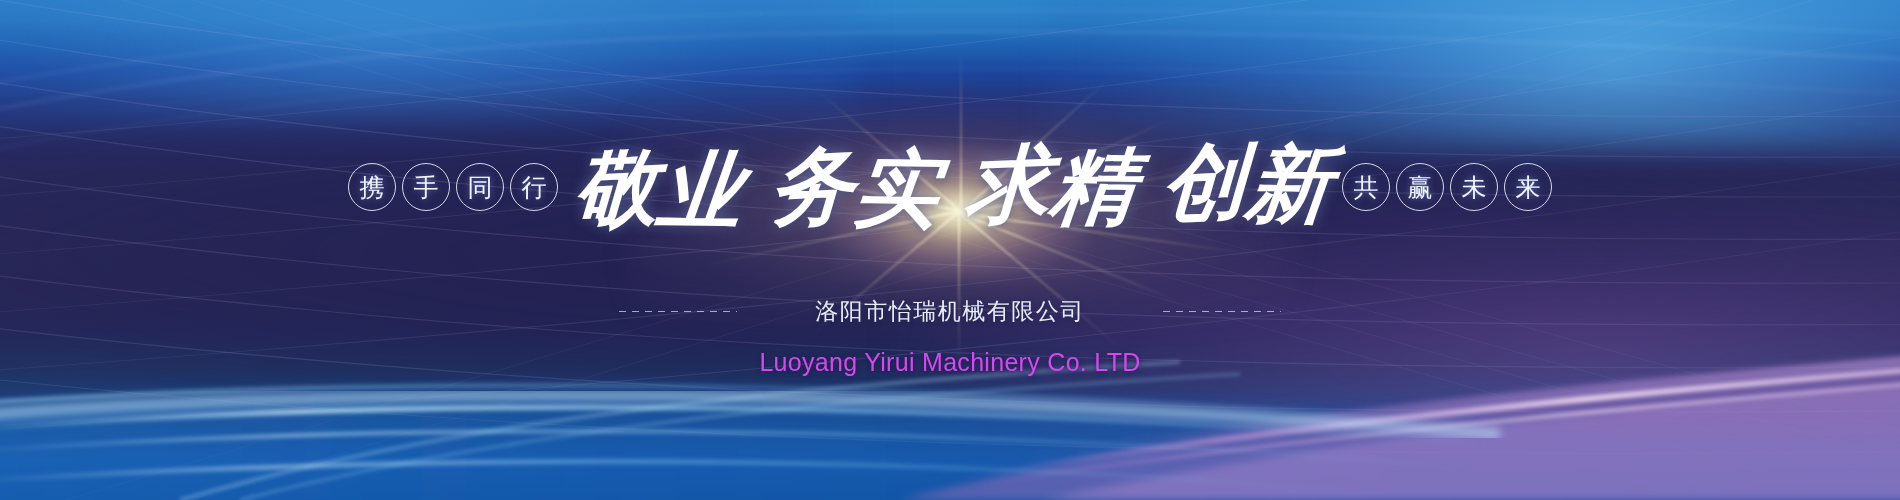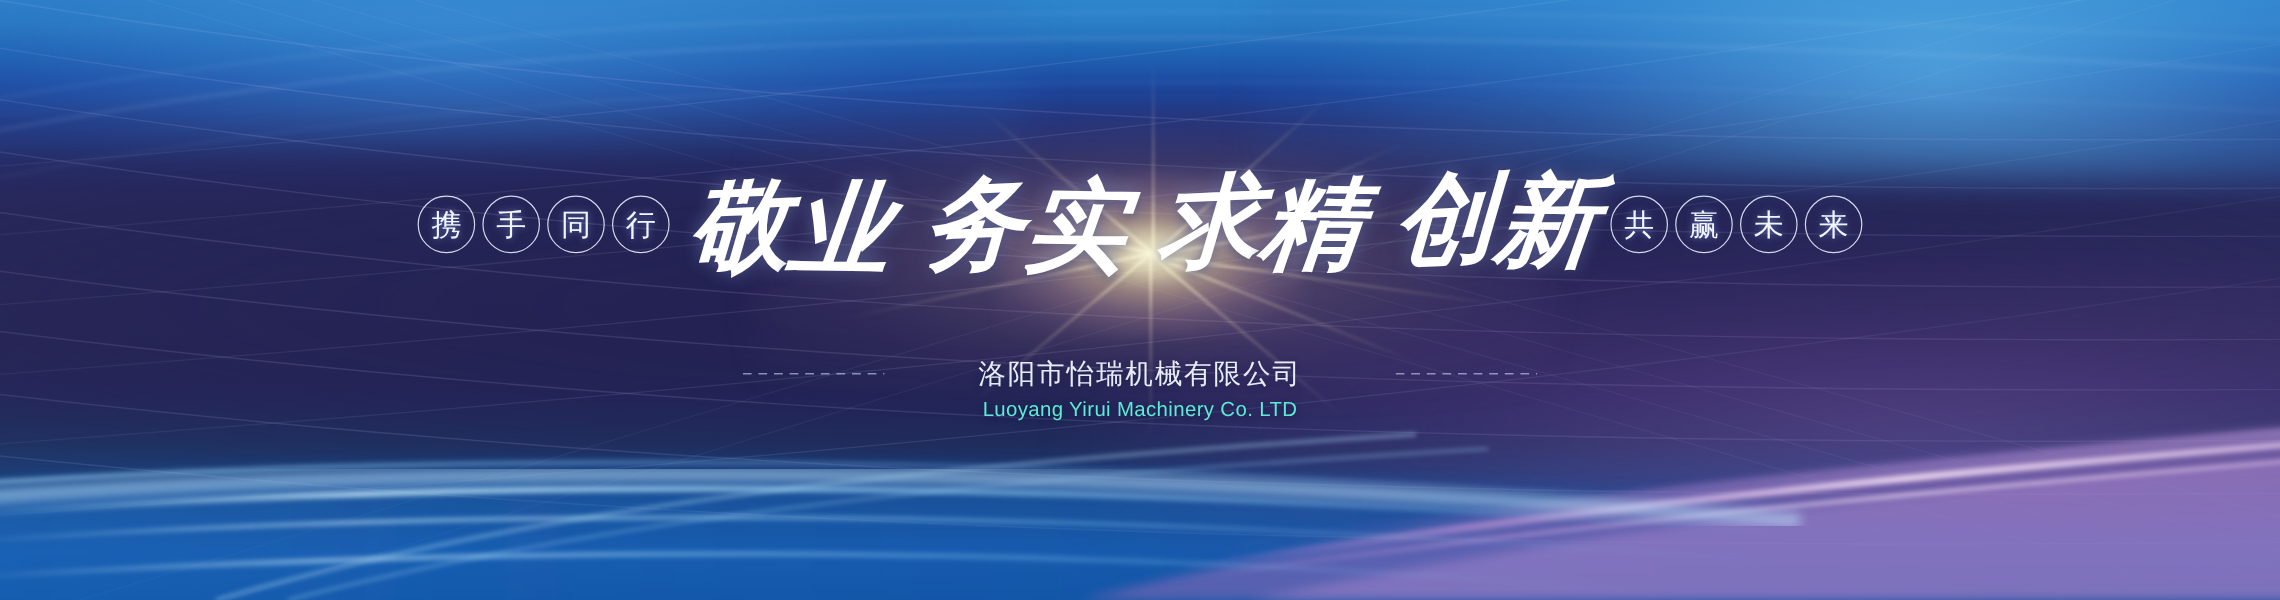--- a/index.html
+++ b/index.html
@@ -205,21 +205,21 @@
   .calligraphy .word span:nth-child(2) { transform: rotate(1.5deg) translateY(1px); }
 
   
   .company {
     position: absolute;
     left: 0; right: 0;
     top: 296px;
     display: flex;
     flex-direction: column;
     align-items: center;
-    gap: 5px;
+    gap: 21px;
   }
   .company-line1-row {
     display: flex;
     align-items: center;
     justify-content: center;
     gap: 0;
     width: 100%;
   }
   .dash-rule {
     width: 118px;
@@ -236,22 +236,22 @@
   .company-cn {
     font-family: "DejaVu Sans", "Liberation Sans", sans-serif;
     font-size: 23px;
     color: #e8ecf8;
     letter-spacing: 1.5px;
     white-space: nowrap;
     text-shadow: 0 1px 5px rgba(20,25,70,0.7);
   }
   .company-en {
     font-family: "Liberation Sans", "DejaVu Sans", sans-serif;
-    font-size: 17px;
-    color: #5eead4;
+    font-size: 25px;
+    color: #d946ef;
     letter-spacing: 0.3px;
     white-space: nowrap;
     text-shadow: 0 1px 5px rgba(20,25,70,0.7);
   }
 </style>
 </head>
 <body>
 
 <div class="banner">
 

